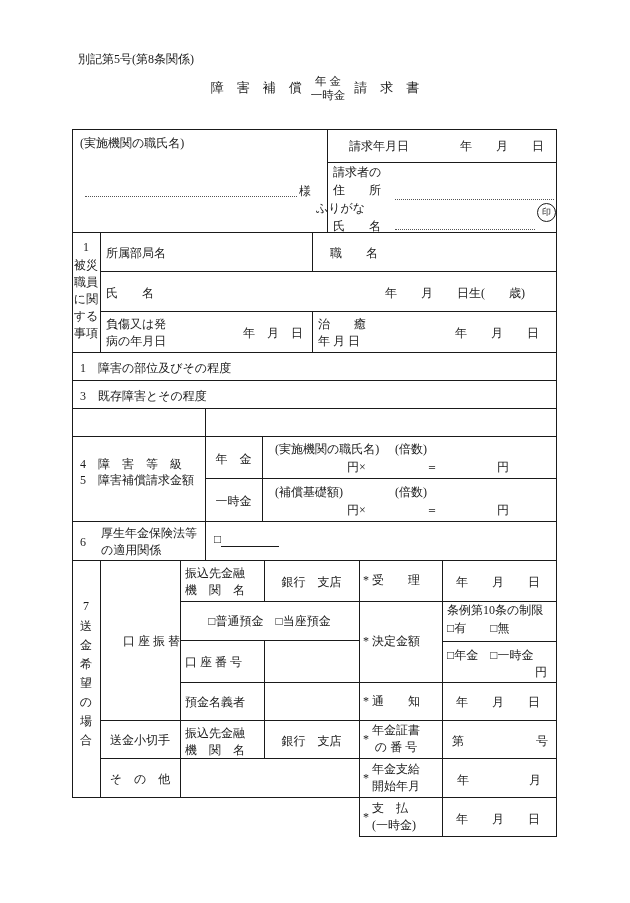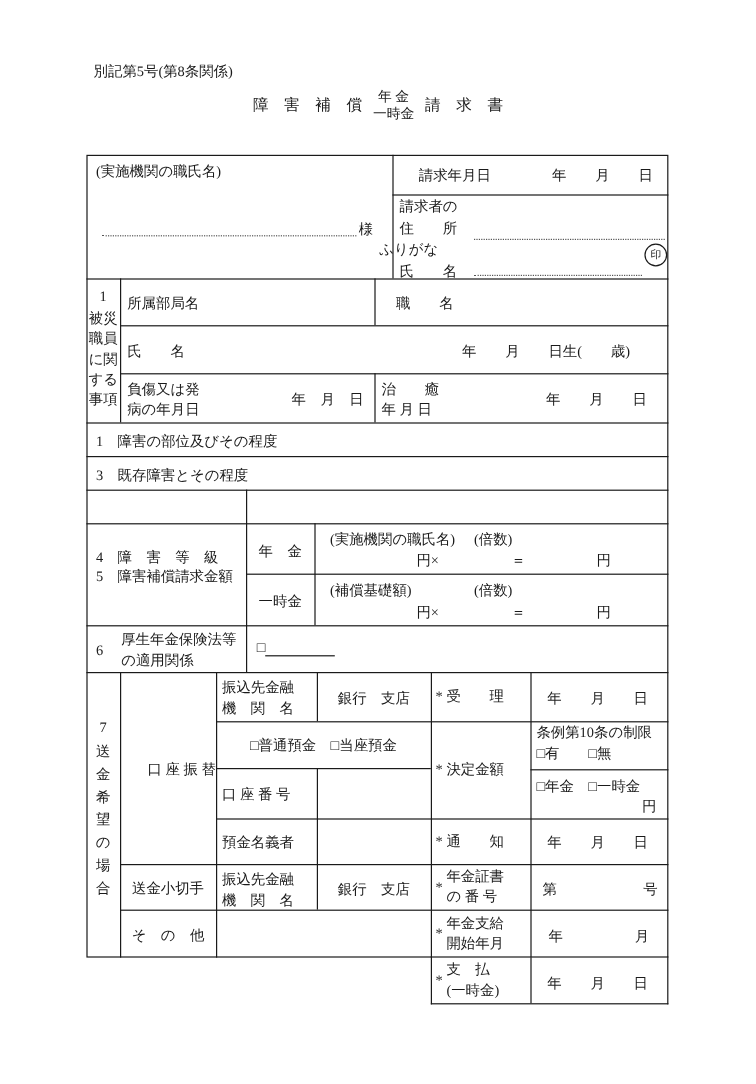--- a/index.html
+++ b/index.html
@@ -163,21 +163,21 @@
   <div class="txt" style="left:535px;top:664px;">円</div>
 
   <div class="star-row" style="left:363px;top:682px;height:38px;">
     <span>*</span>
       <span>通　　知</span>
   </div>
   <div class="txt" style="left:456px;top:694px;">年　　月　　日</div>
 
   <div class="star-row" style="left:363px;top:720px;height:38px;">
     <span>*</span>
-      <span class="txt" style="position:static;">年金証書
+      <span class="txt" style="position:static;text-align:center;">年金証書
 の 番 号</span>
   </div>
   <div class="txt" style="left:452px;top:733px;">第　　　　　　号</div>
 
   <div class="star-row" style="left:363px;top:758px;height:40px;">
     <span>*</span>
       <span class="txt" style="position:static;">年金支給
 開始年月</span>
   </div>
   <div class="txt" style="left:457px;top:772px;">年　　　　　月</div>

